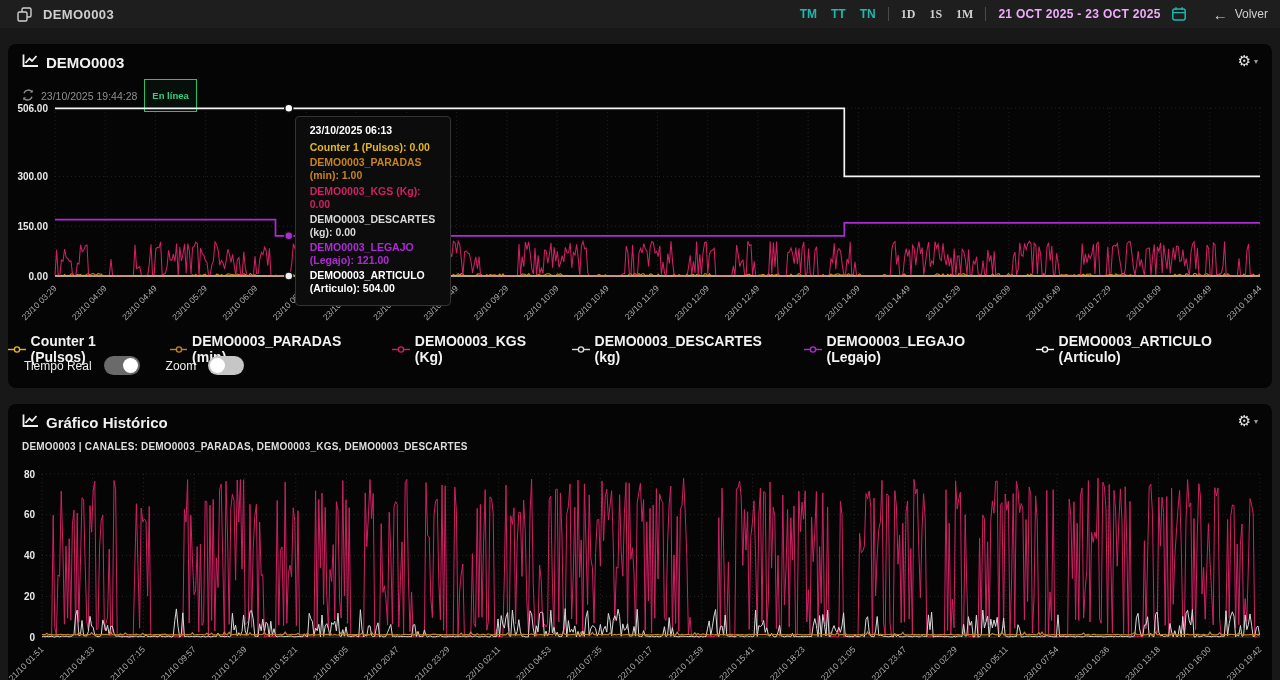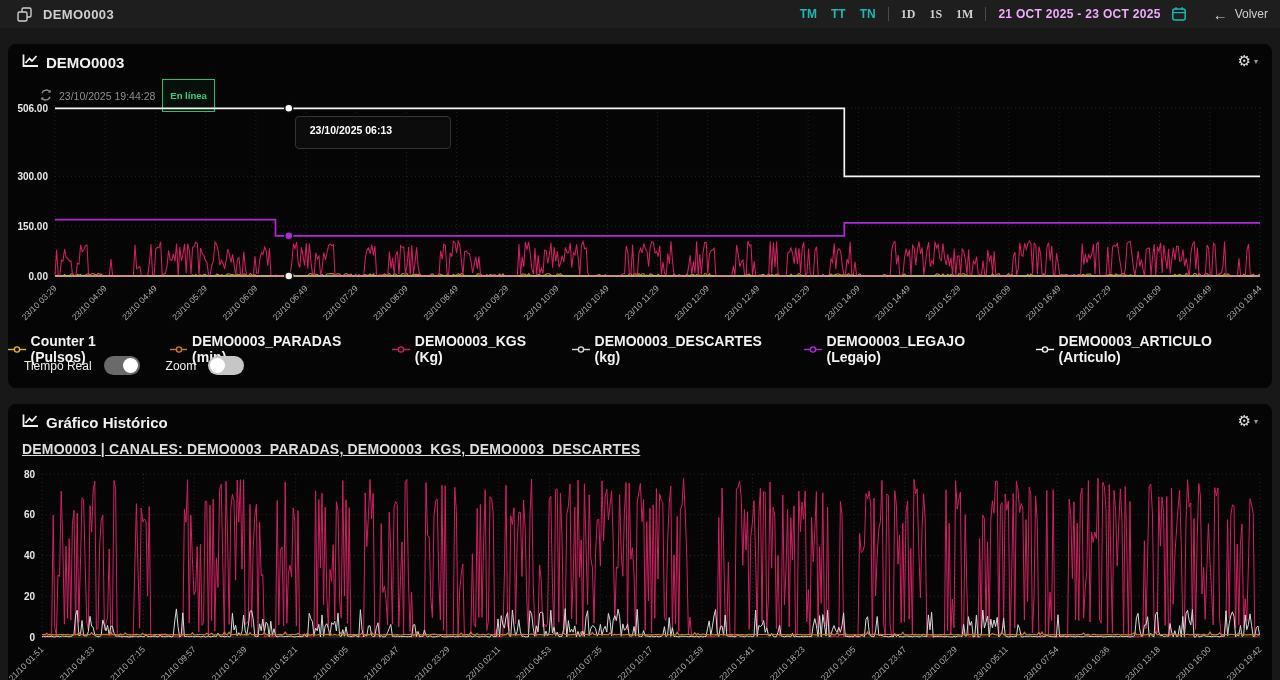--- a/index.html
+++ b/index.html
@@ -29,24 +29,24 @@
   
   .panel{position:absolute;left:8px;width:1264px;background:#050505;border-radius:8px;}
   #panel-rt{top:44px;height:344px;}
   #panel-hist{top:404px;height:292px;}
   .p-title{position:absolute;left:14px;display:flex;align-items:center;gap:7px;color:#f0f0f0;}
   .p-title .t{font-size:15px;font-weight:bold;}
   #panel-rt .p-title{top:9px;}
   #panel-hist .p-title{top:9px;}
   .gear-btn{position:absolute;right:14px;top:8px;color:#e3e3e3;font-size:15px;display:flex;align-items:center;gap:3px;cursor:pointer;}
   .gear-btn .caret{font-size:8px;color:#9a9a9a;}
-  .rt-subrow{position:absolute;left:32px;top:35px;display:flex;align-items:center;gap:7px;font-size:10.5px;color:#8f8f8f;}
+  .rt-subrow{position:absolute;left:14px;top:35px;display:flex;align-items:center;gap:7px;font-size:10.5px;color:#8f8f8f;}
   .badge{border:1px solid #2bbf6a;color:#35d07f;font-size:9.5px;font-weight:bold;
     padding:10px 7px;border-radius:0;background:rgba(40,190,105,.06);}
-  .hist-sub{position:absolute;left:14px;top:37px;font-size:14px;font-weight:bold;color:#dedede;letter-spacing:.2px;text-decoration:underline;}
+  .hist-sub{position:absolute;left:14px;top:37px;font-size:10px;font-weight:bold;color:#dedede;letter-spacing:.2px;}
   svg.chart{position:absolute;left:0;display:block;}
   #rt-svg{top:54px;}
   #hist-svg{top:48px;}
   
   .tooltip{
     position:absolute;top:72px;width:126px;background:#0c0c0c;border:1px solid #343434;
     border-radius:4px;padding:7px 14px;z-index:6;font-size:10.5px;font-weight:bold;line-height:1.25;
   }
   .tooltip .tt-time{color:#ffffff;margin-bottom:4px;}
   .tooltip .tt-row{margin-bottom:2px;}
@@ -196,20 +196,28 @@
       <text x="1153.5833333333333" y="191" text-anchor="end" fill="#b0b0b0" font-size="8.5" font-family="&quot;Liberation Sans&quot;,sans-serif" transform="rotate(-45 1153.5833333333333 191)">23/10 18:09</text>
       <text x="1203.7916666666667" y="191" text-anchor="end" fill="#b0b0b0" font-size="8.5" font-family="&quot;Liberation Sans&quot;,sans-serif" transform="rotate(-45 1203.7916666666667 191)">23/10 18:49</text>
       <text x="1254" y="191" text-anchor="end" fill="#b0b0b0" font-size="8.5" font-family="&quot;Liberation Sans&quot;,sans-serif" transform="rotate(-45 1254 191)">23/10 19:44</text>
       <circle cx="280.77" cy="10.332015810276658" r="4" fill="#ffffff" stroke="#101010" stroke-width="1.5"></circle>
       <circle cx="280.77" cy="137.82608695652175" r="4" fill="#ad2bd5" stroke="#101010" stroke-width="1.5"></circle>
       <circle cx="280.77" cy="178" r="4" fill="#f0f0f0" stroke="#101010" stroke-width="1.5"></circle>
     </svg>
 
   <div class="tooltip" id="rt-tooltip" style="left: 286.77px;">
     <div class="tt-time">23/10/2025 06:13</div>
+    <div id="tt-rows">
+        <div class="tt-row" style="color: rgb(227, 183, 30);">Counter 1 (Pulsos): 0.00</div>
+        <div class="tt-row" style="color: rgb(200, 130, 26);">DEMO0003_PARADAS (min): 1.00</div>
+        <div class="tt-row" style="color: rgb(207, 33, 99);">DEMO0003_KGS (Kg): 0.00</div>
+        <div class="tt-row" style="color: rgb(217, 217, 217);">DEMO0003_DESCARTES (kg): 0.00</div>
+        <div class="tt-row" style="color: rgb(173, 43, 213);">DEMO0003_LEGAJO (Legajo): 121.00</div>
+        <div class="tt-row" style="color: rgb(255, 255, 255);">DEMO0003_ARTICULO (Articulo): 504.00</div>
+      </div>
   </div>
 
   <div class="legend" id="rt-legend">
       <span class="lg-item">
         <svg width="18" height="9">
           <line x1="0" y1="4.5" x2="18" y2="4.5" stroke="#e3b71e" stroke-width="1.4"></line>
           <circle cx="9" cy="4.5" r="2.6" fill="#050505" stroke="#e3b71e" stroke-width="1.4"></circle>
         </svg>
         <span class="lbl">Counter 1 (Pulsos)</span>
       </span>

